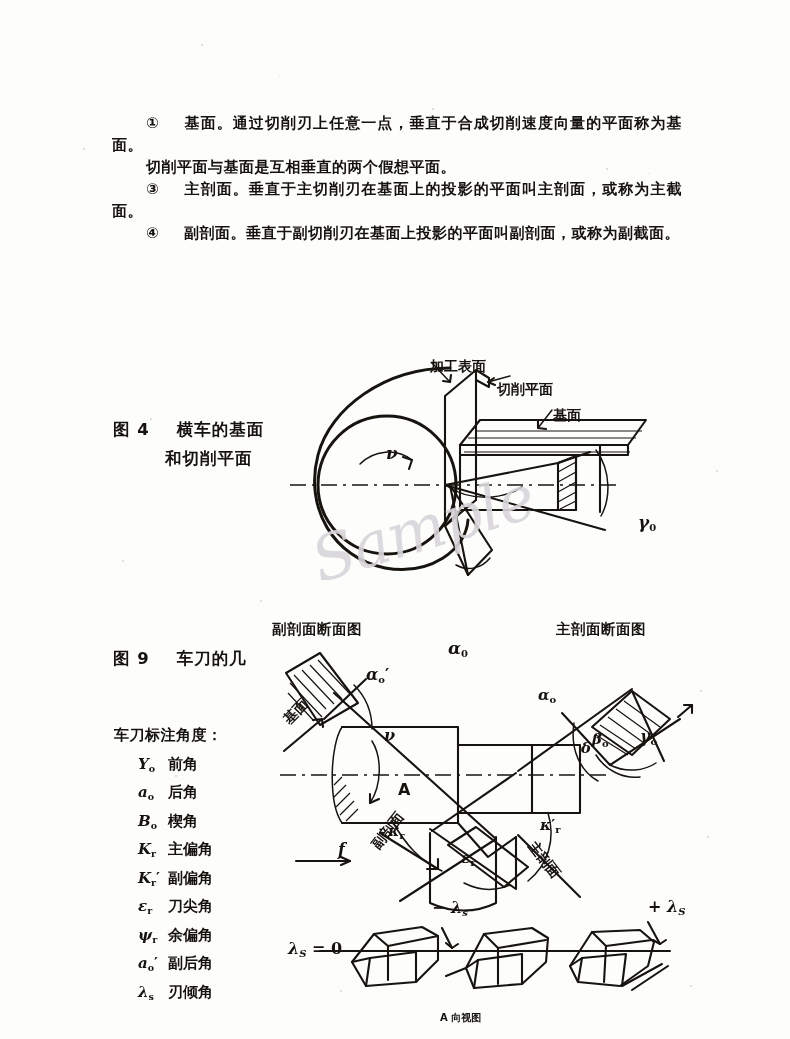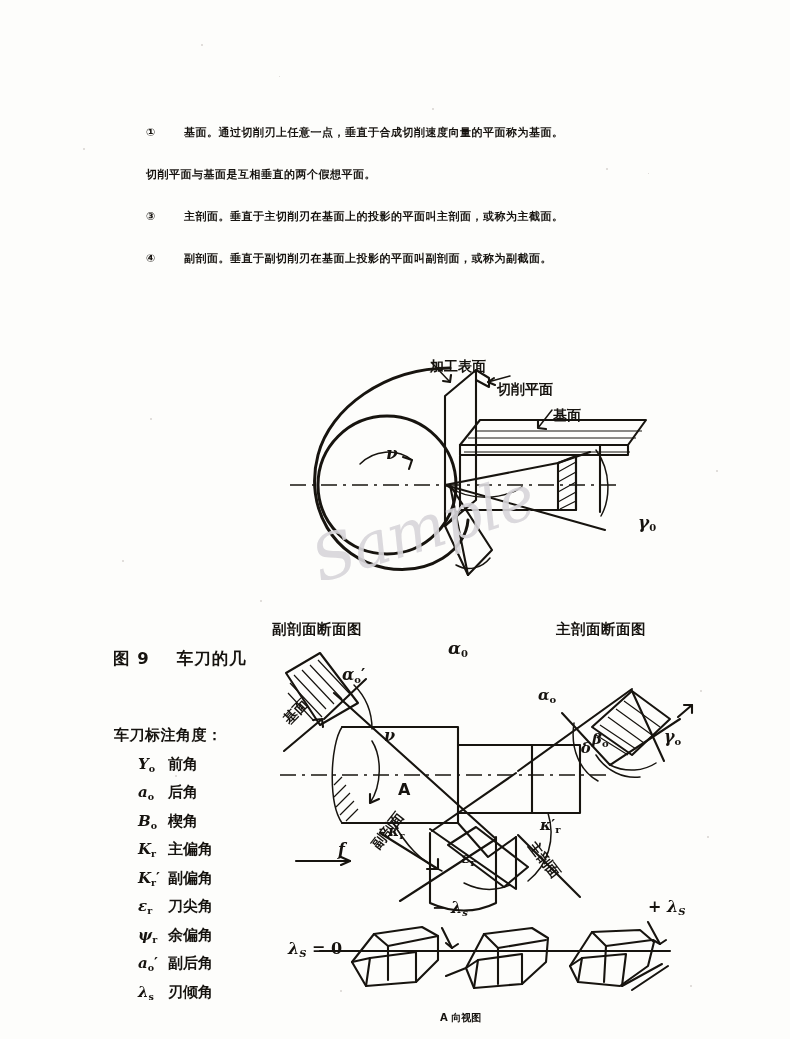--- a/index.html
+++ b/index.html
@@ -12,21 +12,21 @@
     overflow:hidden;
   }
   .page{position:absolute;inset:0;}
 
   
   .speck{position:absolute;background:#b9b2ad;border-radius:50%;opacity:.55;}
 
   
   .textblock{
     position:absolute;left:112px;top:112px;width:570px;
-    font-size:11px;line-height:42px;
+    font-size:15px;line-height:22px;
     letter-spacing:.5px;
     font-weight:700;
     color:#16130f;
   }
   .para{margin:0 0 0 0;text-align:justify;}
   .ind{display:inline-block;width:34px;}
   .circnum{display:inline-block;width:38px;}
 
   
   .caption{
@@ -97,20 +97,25 @@
   <div class="speck" style="left:175px;top:775px;width:2px;height:2px;"></div>
   <div class="speck" style="left:707px;top:836px;width:2px;height:2px;"></div>
 
   <div class="textblock">
     <p class="para"><span class="ind"></span><span class="circnum">①</span><span>基面。通过切削刃上任意一点，垂直于合成切削速度向量的平面称为基面。</span></p>
     <p class="para"><span class="ind"></span><span>切削平面与基面是互相垂直的两个假想平面。</span></p>
     <p class="para"><span class="ind"></span><span class="circnum">③</span><span>主剖面。垂直于主切削刃在基面上的投影的平面叫主剖面，或称为主截面。</span></p>
     <p class="para"><span class="ind"></span><span class="circnum">④</span><span>副剖面。垂直于副切削刃在基面上投影的平面叫副剖面，或称为副截面。</span></p>
   </div>
 
+  <div class="caption" style="left:113px;top:415px;">
+    <span>图 4</span>
+    &nbsp;&nbsp;&nbsp;<span>横车的基面</span>
+    <span class="cap-l2">和切削平面</span>
+  </div>
 
   <div class="fig" style="left:290px;top:360px;width:400px;height:260px;">
     <svg width="400" height="260" viewBox="0 0 400 260">
 
       <path class="ln-b" d="M160,8 C95,8 40,48 28,95 C14,148 44,198 95,208 C140,216 176,190 178,160"></path>
 
       <circle class="ln-b" cx="97" cy="125" r="69"></circle>
 
       <path class="ln-t" d="M70,104 C84,90 106,88 122,100"></path>
       <path class="ln" d="M122,100 l-9,-3 M122,100 l-3,9"></path>
@@ -236,26 +241,26 @@
 
       <path class="ln" d="M100,188 L158,224"></path>
       <path class="ln" d="M158,224 l-11,0 M158,224 l0,-10"></path>
 
       <path class="ln" d="M44,74 L86,34"></path>
       <path class="ln-t" d="M74,40 C86,52 92,68 92,84"></path>
     </svg>
   </div>
 
   <div class="dlabel rot" style="left:280px;top:716px;transform:rotate(-46deg);">基面</div>
-  <div class="dlabel it" style="left:342px;top:665px;font-size:16px;"><span>α</span><span class="sb">o</span><span class="pr">′</span></div>
+  <div class="dlabel it" style="left:366px;top:665px;font-size:16px;"><span>α</span><span class="sb">o</span><span class="pr">′</span></div>
   <div class="dlabel it" style="left:384px;top:726px;font-size:16px;">ν</div>
   <div class="dlabel it" style="left:538px;top:686px;font-size:15px;"><span>α</span><span class="sb">o</span></div>
   <div class="dlabel it" style="left:581px;top:739px;font-size:15px;">δ</div>
   <div class="dlabel it" style="left:592px;top:730px;font-size:15px;"><span>β</span><span class="sb">o</span></div>
-  <div class="dlabel it" style="left:640px;top:727px;font-size:16px;margin-left:24px;"><span>γ</span><span class="sb">o</span></div>
+  <div class="dlabel it" style="left:640px;top:727px;font-size:16px;"><span>γ</span><span class="sb">o</span></div>
   <div class="dlabel" style="left:398px;top:780px;font-size:16px;">A</div>
   <div class="dlabel it" style="left:338px;top:840px;font-size:16px;">f</div>
   <div class="dlabel it" style="left:388px;top:822px;font-size:15px;"><span>κ</span><span class="sb">r</span></div>
   <div class="dlabel it" style="left:540px;top:816px;font-size:15px;"><span>κ</span><span class="pr">′</span><span class="sb">r</span></div>
   <div class="dlabel it" style="left:461px;top:849px;font-size:15px;"><span>ε</span><span class="sb">r</span></div>
   <div class="dlabel rot" style="left:368px;top:842px;transform:rotate(-52deg);">副剖面</div>
   <div class="dlabel rot" style="left:538px;top:838px;transform:rotate(52deg);">主剖面</div>
 
   <div class="fig" style="left:270px;top:900px;width:420px;height:100px;">
     <svg width="420" height="100" viewBox="0 0 420 100">

